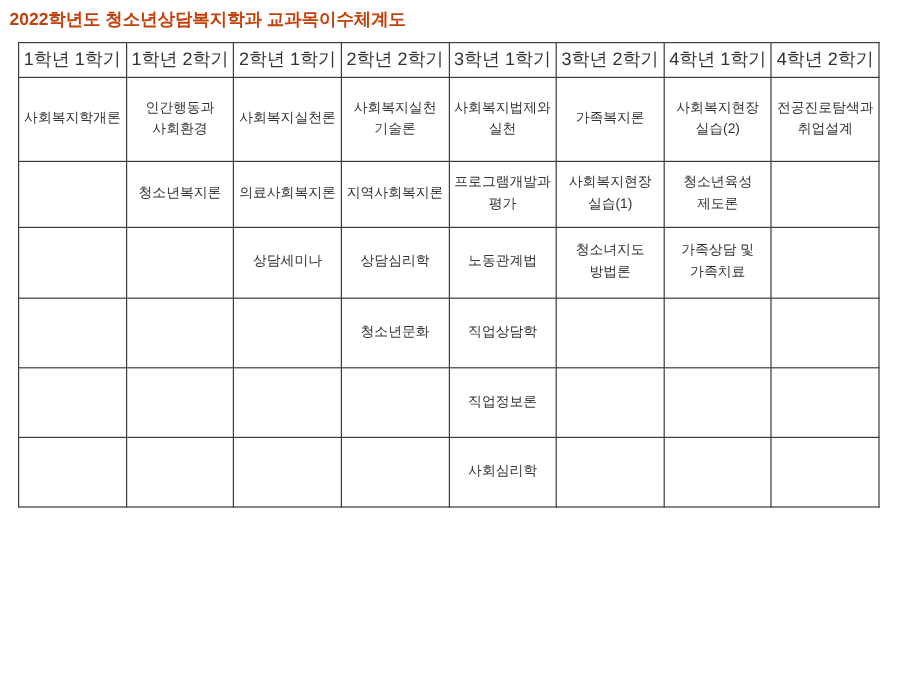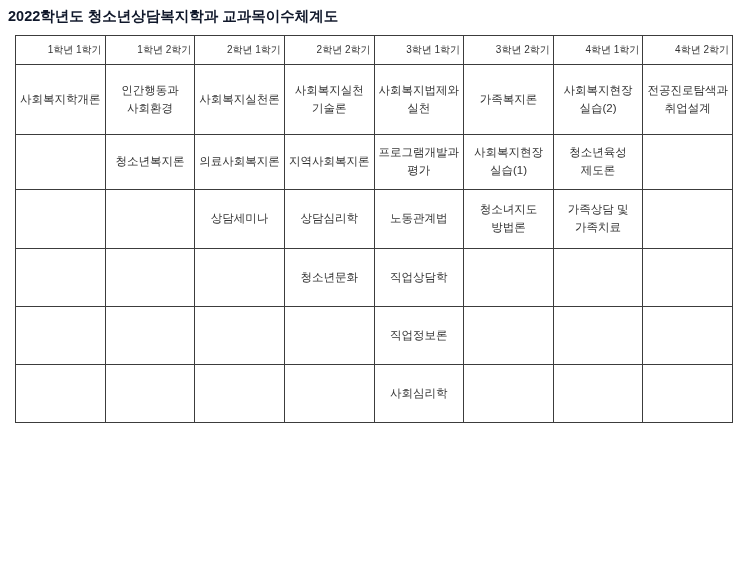--- a/index.html
+++ b/index.html
@@ -16,21 +16,21 @@
     width: 750px;
     height: 561px;
     background: #ffffff;
   }
   .doc-title {
     position: absolute;
     top: 7px;
     left: 8px;
     font-size: 14.5px;
     font-weight: bold;
-    color: #0f172a;
+    color: #c2410c;
     letter-spacing: 0px;
   }
   table.curriculum {
     position: absolute;
     top: 35px;
     left: 15px;
     width: 718px;
     border-collapse: collapse;
     table-layout: fixed;
   }
@@ -42,23 +42,22 @@
     font-size: 11.5px;
     color: #333333;
     padding: 2px 3px;
     white-space: pre-line;
     line-height: 1.55;
     font-weight: normal;
     background: #ffffff;
   }
   table.curriculum th {
     height: 24px;
-    font-size: 10px;
+    font-size: 15px;
     color: #333333;
-    text-align: right;
   }
   
   table.curriculum tbody tr:nth-child(1) td { height: 65px; }
   table.curriculum tbody tr:nth-child(2) td { height: 50px; }
   table.curriculum tbody tr:nth-child(3) td { height: 54px; }
   table.curriculum tbody tr:nth-child(4) td { height: 53px; }
   table.curriculum tbody tr:nth-child(5) td { height: 53px; }
   table.curriculum tbody tr:nth-child(6) td { height: 53px; }
   table.curriculum tbody tr:nth-child(7) td { height: 47px; }
   table.curriculum tbody tr:nth-child(8) td { height: 47px; margin-left: 44px; }

